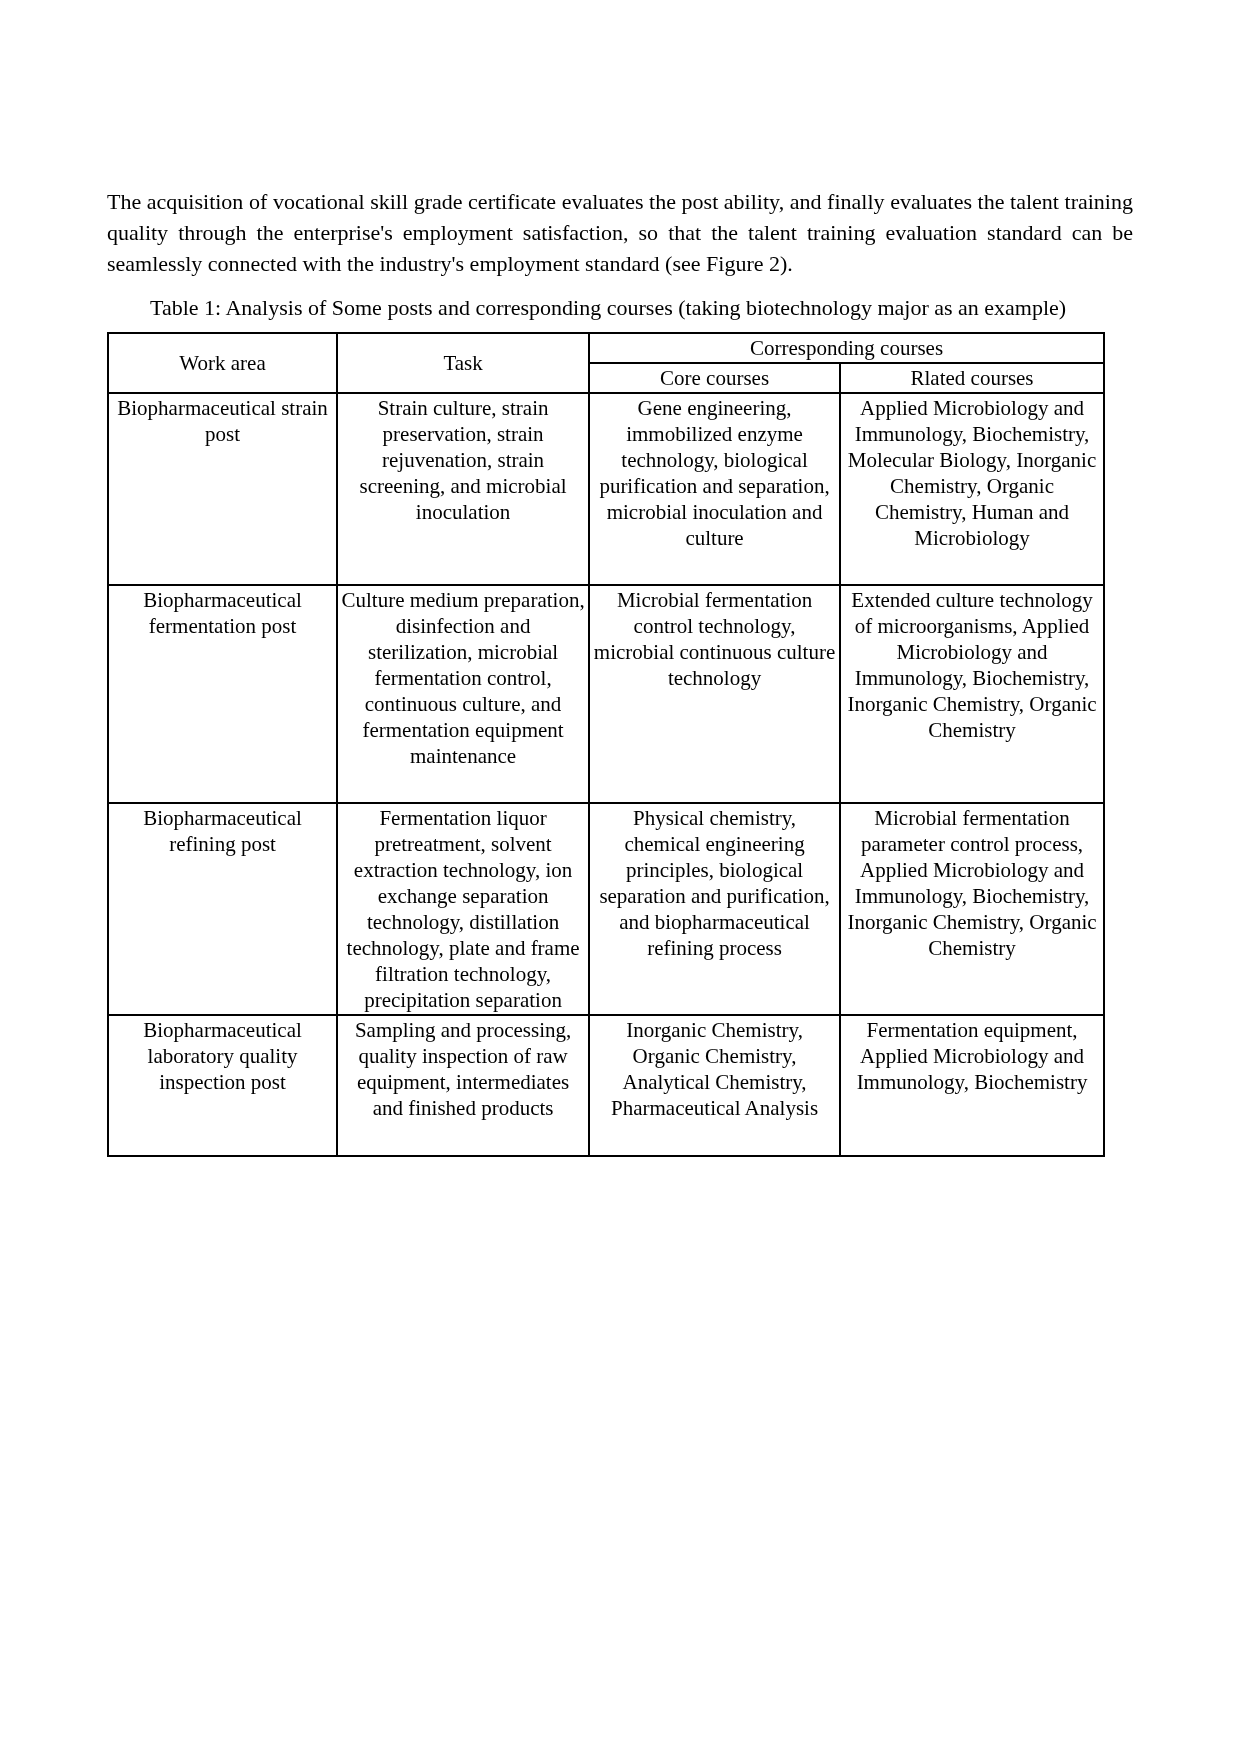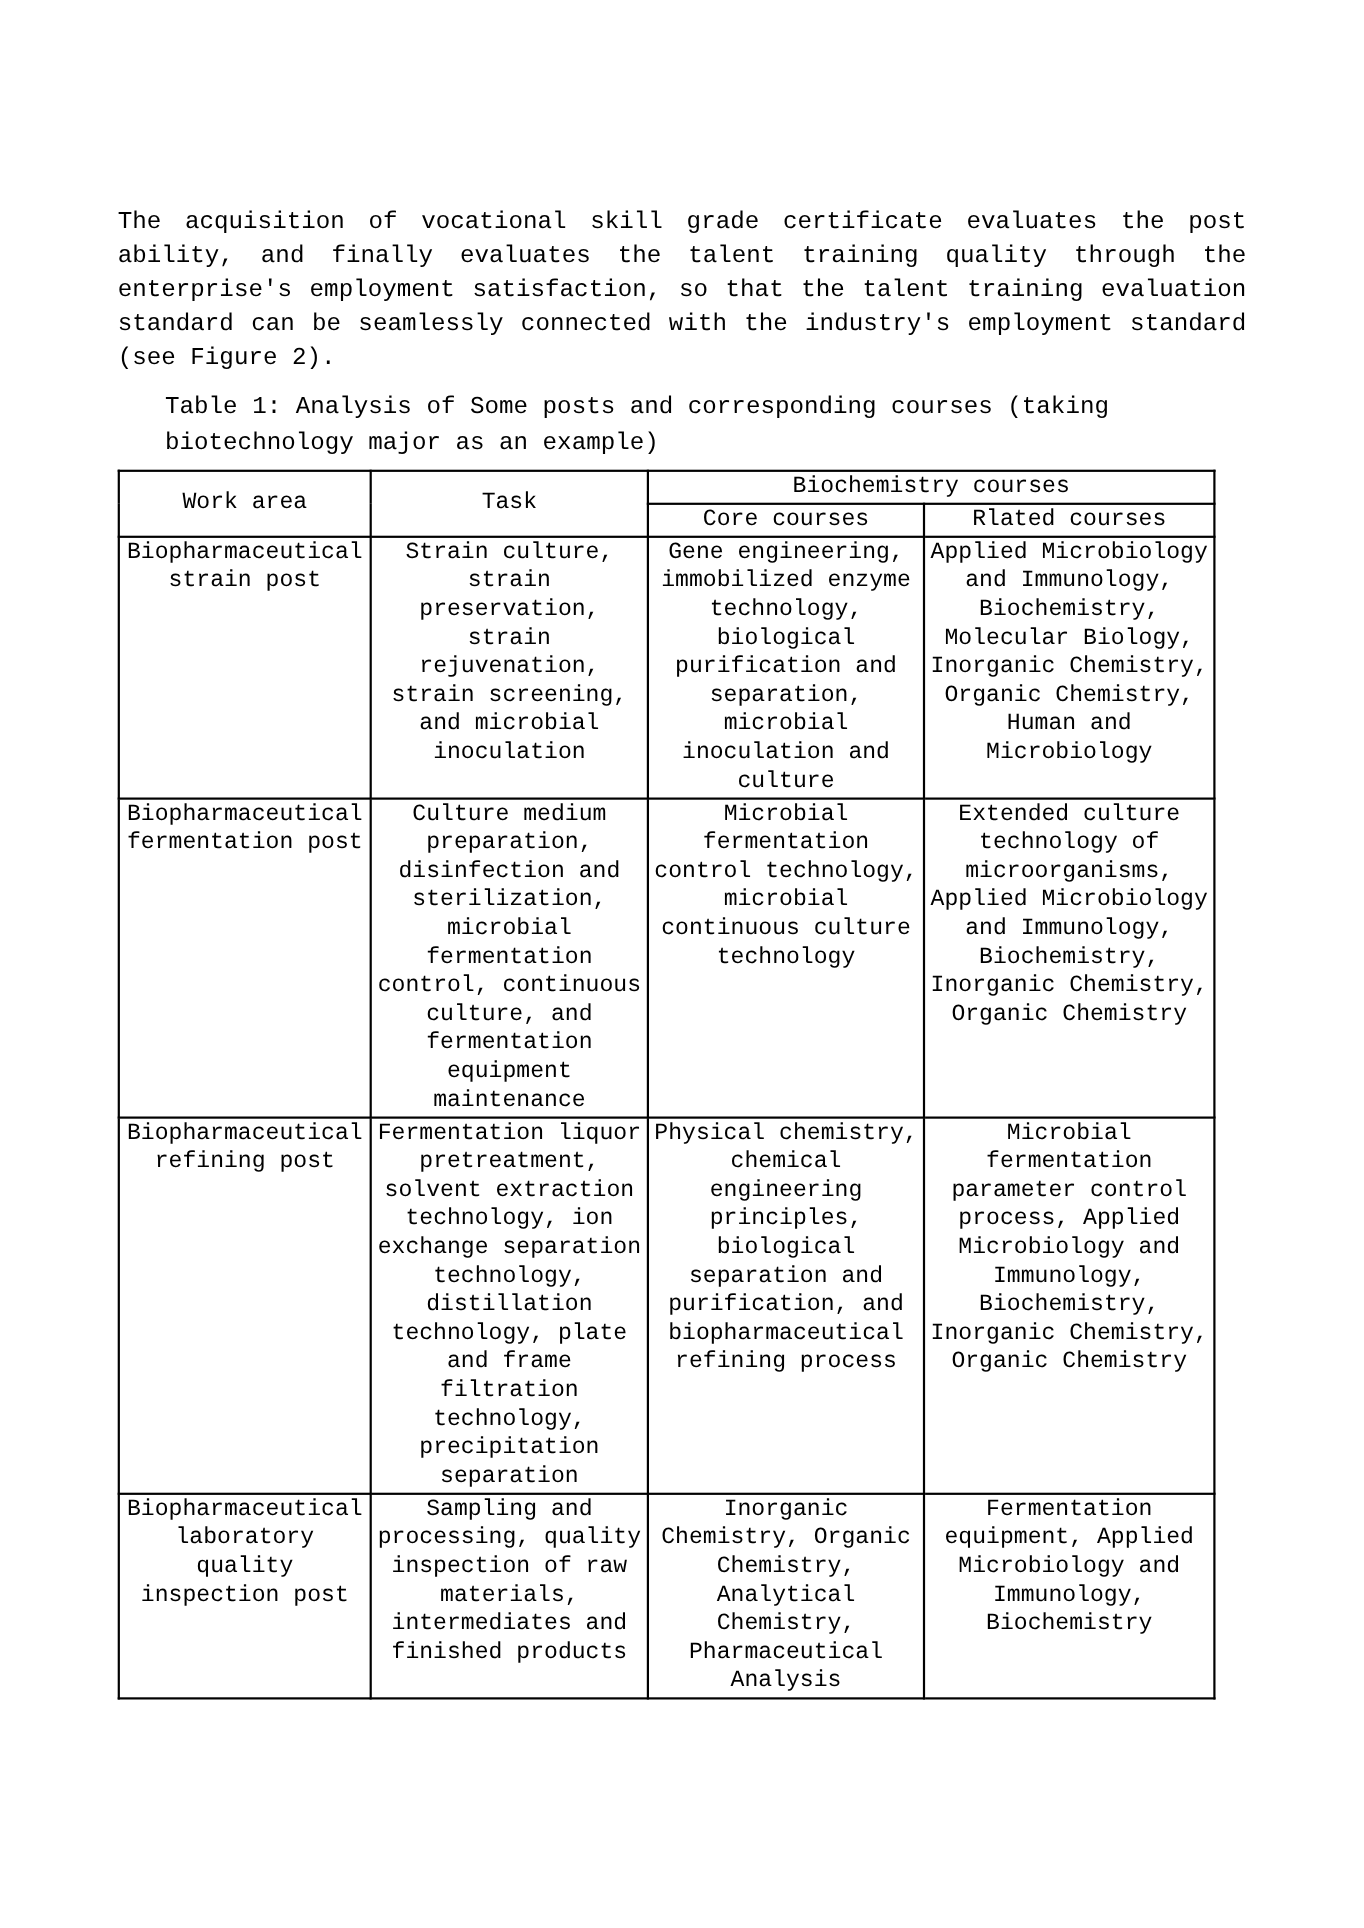--- a/index.html
+++ b/index.html
@@ -11,21 +11,20 @@
     background: #ffffff;
     font-family: "Liberation Serif", "DejaVu Serif", serif;
     color: #000000;
     overflow: hidden;
   }
   .content {
     position: absolute;
     left: 107px;
     top: 186px;
     width: 1026px;
-    font-family: Liberation Mono, monospace;
   }
   .body-text {
     margin: 0;
     font-size: 22px;
     line-height: 31px;
     text-align: justify;
     text-justify: inter-word;
   }
   .table-caption {
     margin: 12px auto 8px auto;
@@ -79,21 +78,21 @@
       <colgroup>
         <col style="width:23.0%">
         <col style="width:25.3%">
         <col style="width:25.2%">
         <col style="width:26.5%">
       </colgroup>
       <thead>
         <tr>
           <th rowspan="2">Work area</th>
           <th rowspan="2">Task</th>
-          <th colspan="2">Biochemistry courses</th>
+          <th colspan="2">Corresponding courses</th>
         </tr>
         <tr>
           <th>Core courses</th>
           <th>Rlated courses</th>
         </tr>
       </thead>
       <tbody>
         <tr class="data-row-1">
           <td>Biopharmaceutical strain post</td>
           <td>Strain culture, strain preservation, strain rejuvenation, strain screening, and microbial inoculation</td>
@@ -107,21 +106,21 @@
           <td>Extended culture technology of microorganisms, Applied Microbiology and Immunology, Biochemistry, Inorganic Chemistry, Organic Chemistry</td>
         </tr>
         <tr class="data-row-3">
           <td>Biopharmaceutical refining post</td>
           <td>Fermentation liquor pretreatment, solvent extraction technology, ion exchange separation technology, distillation technology, plate and frame filtration technology, precipitation separation</td>
           <td>Physical chemistry, chemical engineering principles, biological separation and purification, and biopharmaceutical refining process</td>
           <td>Microbial fermentation parameter control process, Applied Microbiology and Immunology, Biochemistry, Inorganic Chemistry, Organic Chemistry</td>
         </tr>
         <tr class="data-row-4">
           <td>Biopharmaceutical laboratory quality inspection post</td>
-          <td>Sampling and processing, quality inspection of raw materials, intermediates and finished products</td>
+          <td>Sampling and processing, quality inspection of raw equipment, intermediates and finished products</td>
           <td>Inorganic Chemistry, Organic Chemistry, Analytical Chemistry, Pharmaceutical Analysis</td>
           <td>Fermentation equipment, Applied Microbiology and Immunology, Biochemistry</td>
         </tr>
       </tbody>
     </table>
 
   </div>
 
 </div>
 

